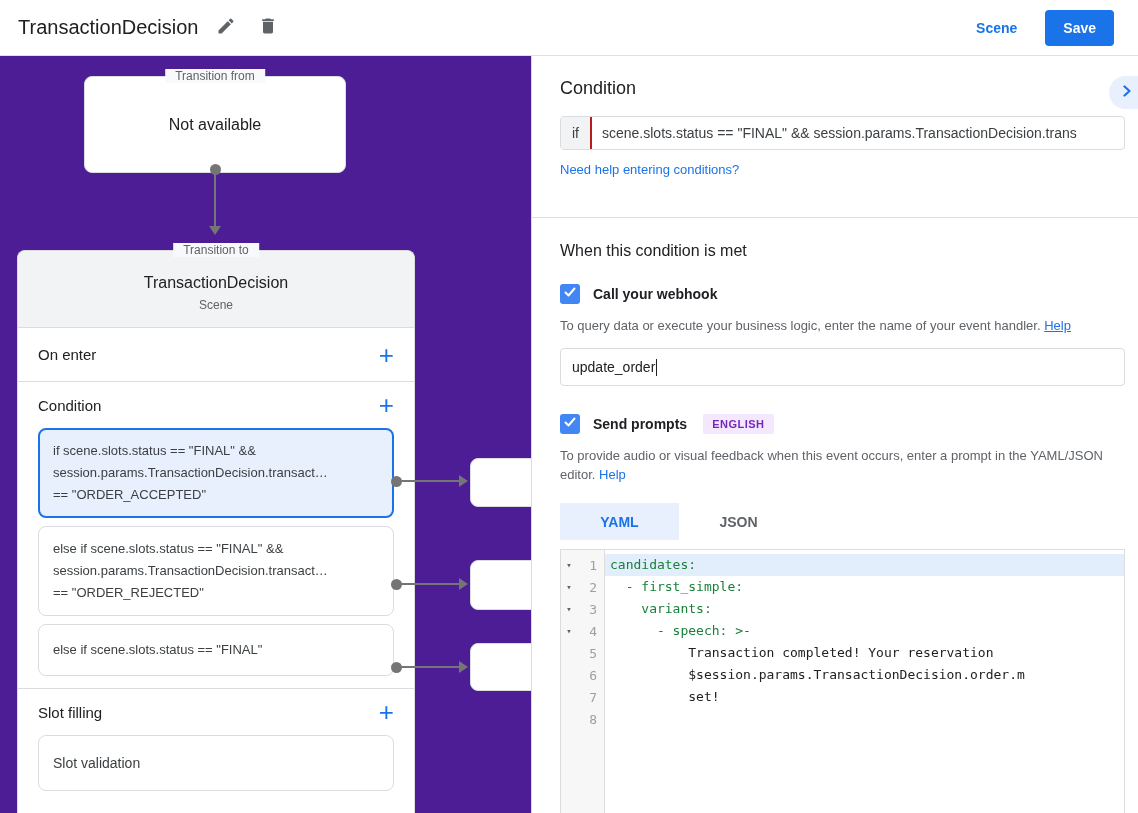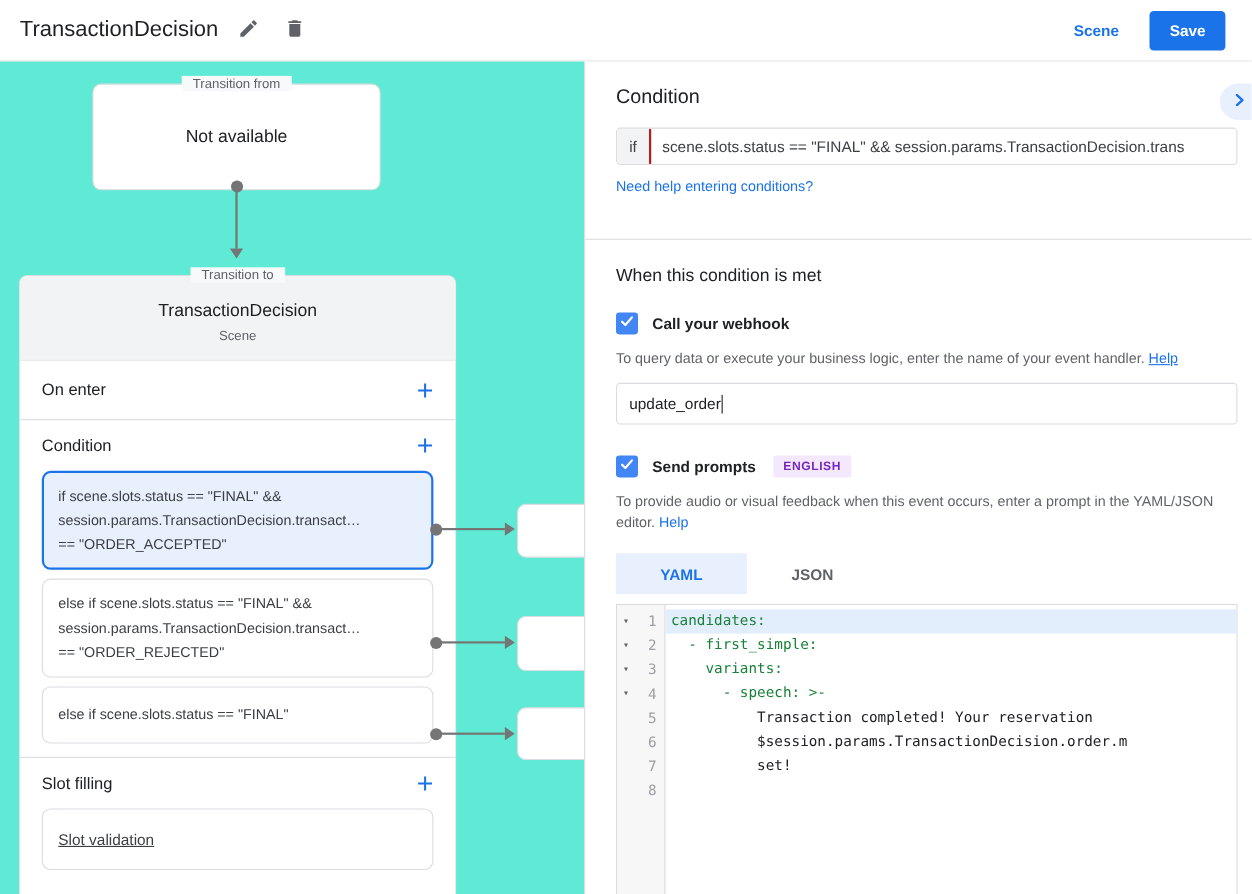--- a/index.html
+++ b/index.html
@@ -15,21 +15,21 @@
   .icon-btn svg { fill:#5f6368; }
   .appbar-spacer { flex:1; }
   .cancel-btn { background:none; border:none; color:#1a73e8; font-size:14px; font-weight:bold;
     cursor:pointer; margin-right:28px; font-family:"Liberation Sans", sans-serif; }
   .save-btn { background:#1a73e8; color:#fff; border:none; border-radius:4px;
     font-size:14px; font-weight:bold; padding:10px 18px; cursor:pointer;
     font-family:"Liberation Sans", sans-serif; }
 
   
   .content { display:flex; height:757px; }
-  .canvas { position:relative; width:531px; background:#5eead4; overflow:hidden; flex:none; }
+  .canvas { position:relative; width:531px; background:#4c1d95; overflow:hidden; flex:none; }
   .panel { flex:1; background:#fff; border-left:1px solid #dadce0; position:relative; overflow:hidden; }
 
   
   .from-box { position:absolute; left:84px; top:20px; width:262px; height:97px;
     background:#fff; border:1px solid #dadce0; border-radius:8px; }
   .legend { position:absolute; top:-8px; left:50%; transform:translateX(-50%);
     background:#f8f9fa; padding:0 10px; font-size:12px; color:#5f6368; white-space:nowrap; }
   .from-box .inner { height:100%; display:flex; align-items:center; justify-content:center;
     font-size:16px; color:#202124; }
 
@@ -58,21 +58,21 @@
     cursor:pointer; line-height:20px; font-family:"Liberation Sans", sans-serif; }
   .tt-section { padding:0 20px; }
   .sec-head { height:46px; display:flex; align-items:center; justify-content:space-between; }
   .cond-card { border:1px solid #dadce0; border-radius:8px; background:#fff;
     padding:11px 14px; margin-bottom:8px; font-size:13px; line-height:22px; color:#3c4043; }
   .cond-card.selected { border:2px solid #1a73e8; background:#e8f0fe; padding:10px 13px; }
   .cond-card.single { padding-top:14px; padding-bottom:14px; }
   .cond-line { white-space:nowrap; overflow:hidden; }
   .sec-divider { border-bottom:1px solid #dadce0; margin:12px -20px 0; }
   .slot-card { border:1px solid #dadce0; border-radius:8px; background:#fff;
-    height:56px; display:flex; align-items:center; padding:0 14px; font-size:14px; color:#3c4043;text-decoration:underline; }
+    height:56px; display:flex; align-items:center; padding:0 14px; font-size:14px; color:#3c4043; }
 
   
   .p-section1 { padding:22px 16px 0 28px; border-bottom:1px solid #dadce0; height:162px; }
   .p-heading { font-size:18px; color:#202124; }
   .chev-btn { position:absolute; top:20px; right:0; width:29px; height:33px;
     background:#e8f0fe; border:none; border-radius:17px 0 0 17px; cursor:pointer;
     display:flex; align-items:center; justify-content:center; padding-left:6px; }
   .if-row { display:flex; margin-top:17px; border:1px solid #dadce0; border-radius:4px;
     height:34px; overflow:hidden; width:565px; }
   .if-prefix { background:#f1f3f4; border-right:2px solid #b91c1c; width:31px;

